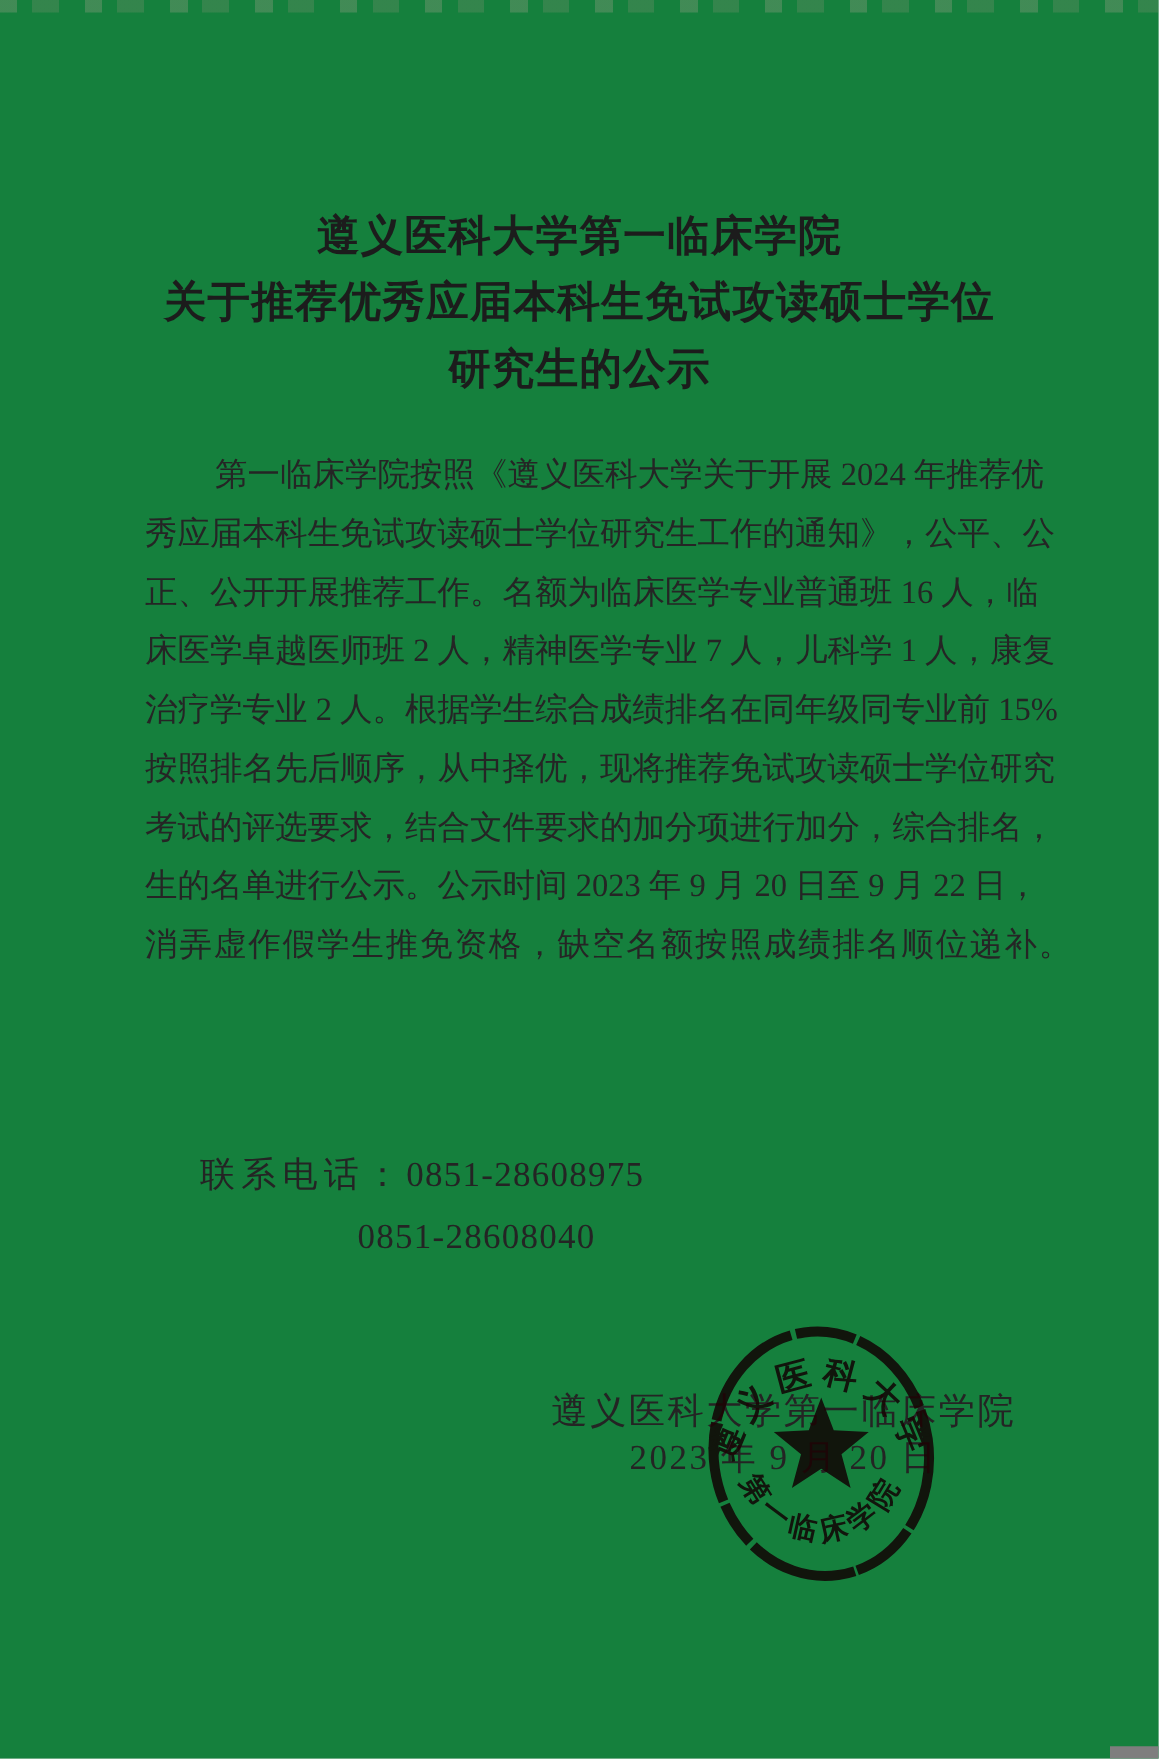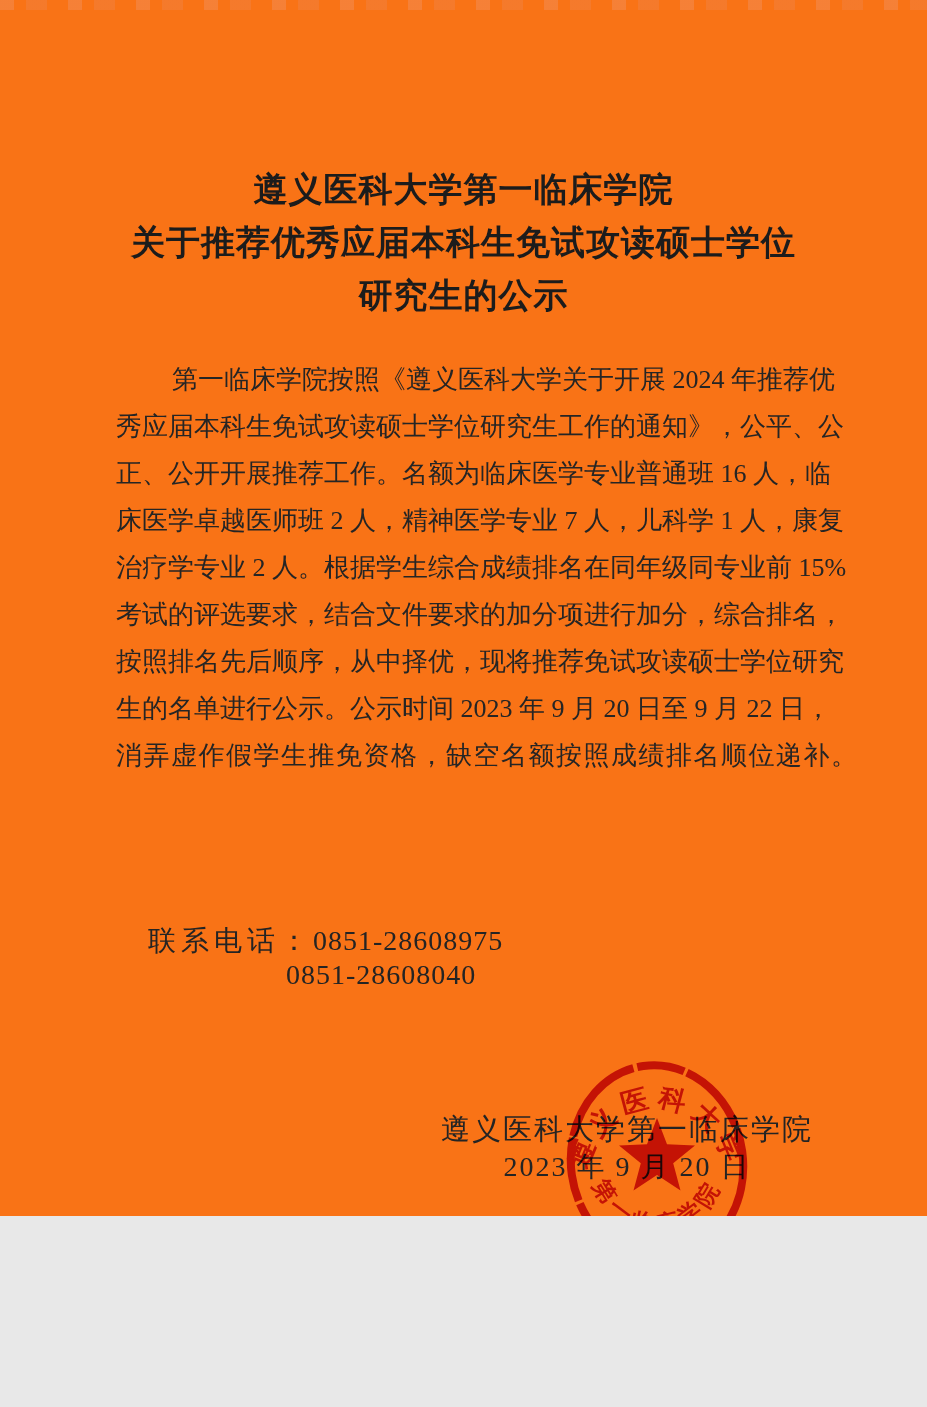--- a/index.html
+++ b/index.html
@@ -1,22 +1,22 @@
 <!DOCTYPE html>
 <html><head>
 <meta charset="utf-8">
 <style>
   * { margin: 0; padding: 0; box-sizing: border-box; }
   html, body { background: #e8e8e8; }
   .page {
     position: relative;
     width: 927px;
-    height: 1216px;
+    height: 1407px;
     margin: 0 auto;
-    background: #f97316;
+    background: #15803d;
     overflow: hidden;
     color: #222;
   }
   
   .scan-noise-top {
     position: absolute;
     left: 0; top: 0;
     width: 100%; height: 10px;
     background: repeating-linear-gradient(
       90deg,
@@ -67,24 +67,24 @@
   .body-line.last  { text-align: right; text-align-last: left; letter-spacing: 1.5px; }
 
   .contact-block {
     position: absolute;
     left: 108px; top: 924px;
     font-family: "Liberation Serif", serif;
     font-size: 28px;
     color: #242424;
     line-height: 34px;
   }
-  .contact-line1 { margin-left: 40px; }
+  .contact-line1 { margin-left: 52px; }
   .contact-label { letter-spacing: 5px; }
   .phone-number  { letter-spacing: 1px; }
-  .contact-line2 { margin-left: 178px; }
+  .contact-line2 { margin-left: 178px; margin-top: 15px; }
 
   .signoff-block {
     position: absolute;
     right: 114px; top: 1110px;
     text-align: center;
     font-family: "Liberation Serif", serif;
     color: #242424;
     z-index: 3;
   }
   .signature-line {
@@ -122,22 +122,22 @@
     <div>关于推荐优秀应届本科生免试攻读硕士学位</div>
     <div>研究生的公示</div>
   </div>
 
   <div class="body-block">
     <div class="body-line first">第一临床学院按照《遵义医科大学关于开展 2024 年推荐优</div>
     <div class="body-line">秀应届本科生免试攻读硕士学位研究生工作的通知》，公平、公</div>
     <div class="body-line">正、公开开展推荐工作。名额为临床医学专业普通班 16 人，临</div>
     <div class="body-line">床医学卓越医师班 2 人，精神医学专业 7 人，儿科学 1 人，康复</div>
     <div class="body-line">治疗学专业 2 人。根据学生综合成绩排名在同年级同专业前 15%</div>
+    <div class="body-line">按照排名先后顺序，从中择优，现将推荐免试攻读硕士学位研究</div>
     <div class="body-line">考试的评选要求，结合文件要求的加分项进行加分，综合排名，</div>
-    <div class="body-line">按照排名先后顺序，从中择优，现将推荐免试攻读硕士学位研究</div>
     <div class="body-line">生的名单进行公示。公示时间 2023 年 9 月 20 日至 9 月 22 日，</div>
     <div class="body-line last">消弄虚作假学生推免资格，缺空名额按照成绩排名顺位递补。</div>
   </div>
 
   <div class="contact-block">
     <div class="contact-line1">
       <span class="contact-label">联系电话：</span><span class="phone-number">0851-28608975</span>
     </div>
     <div class="contact-line2">
       <span class="phone-number">0851-28608040</span>

